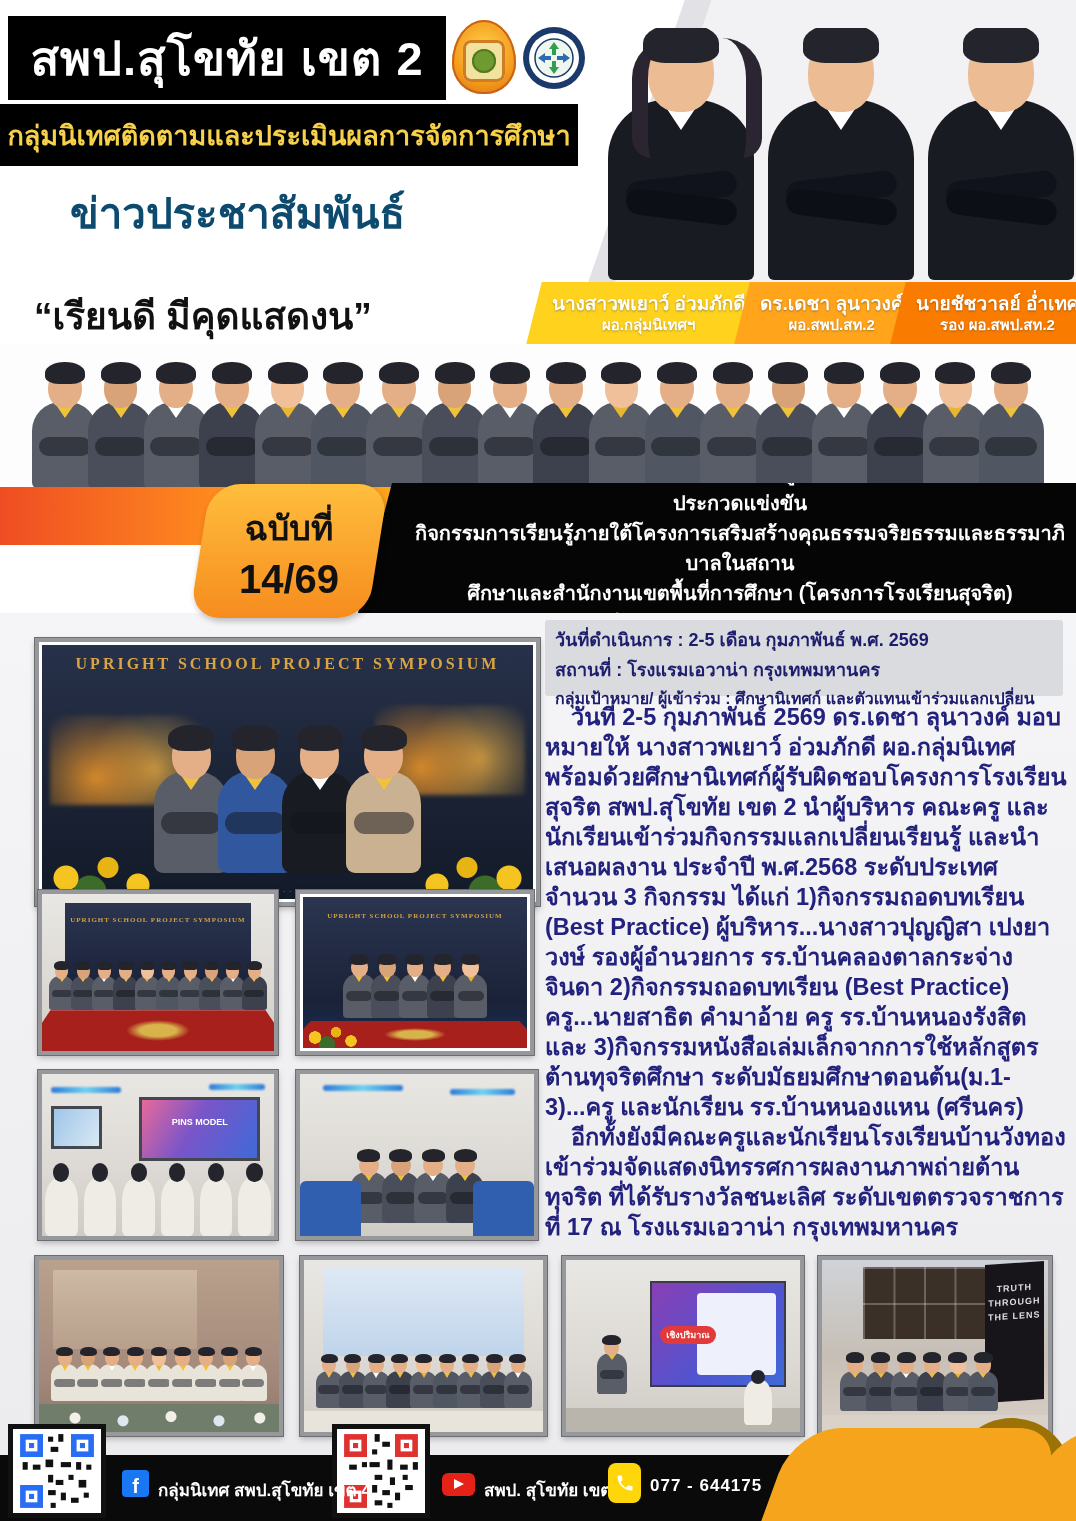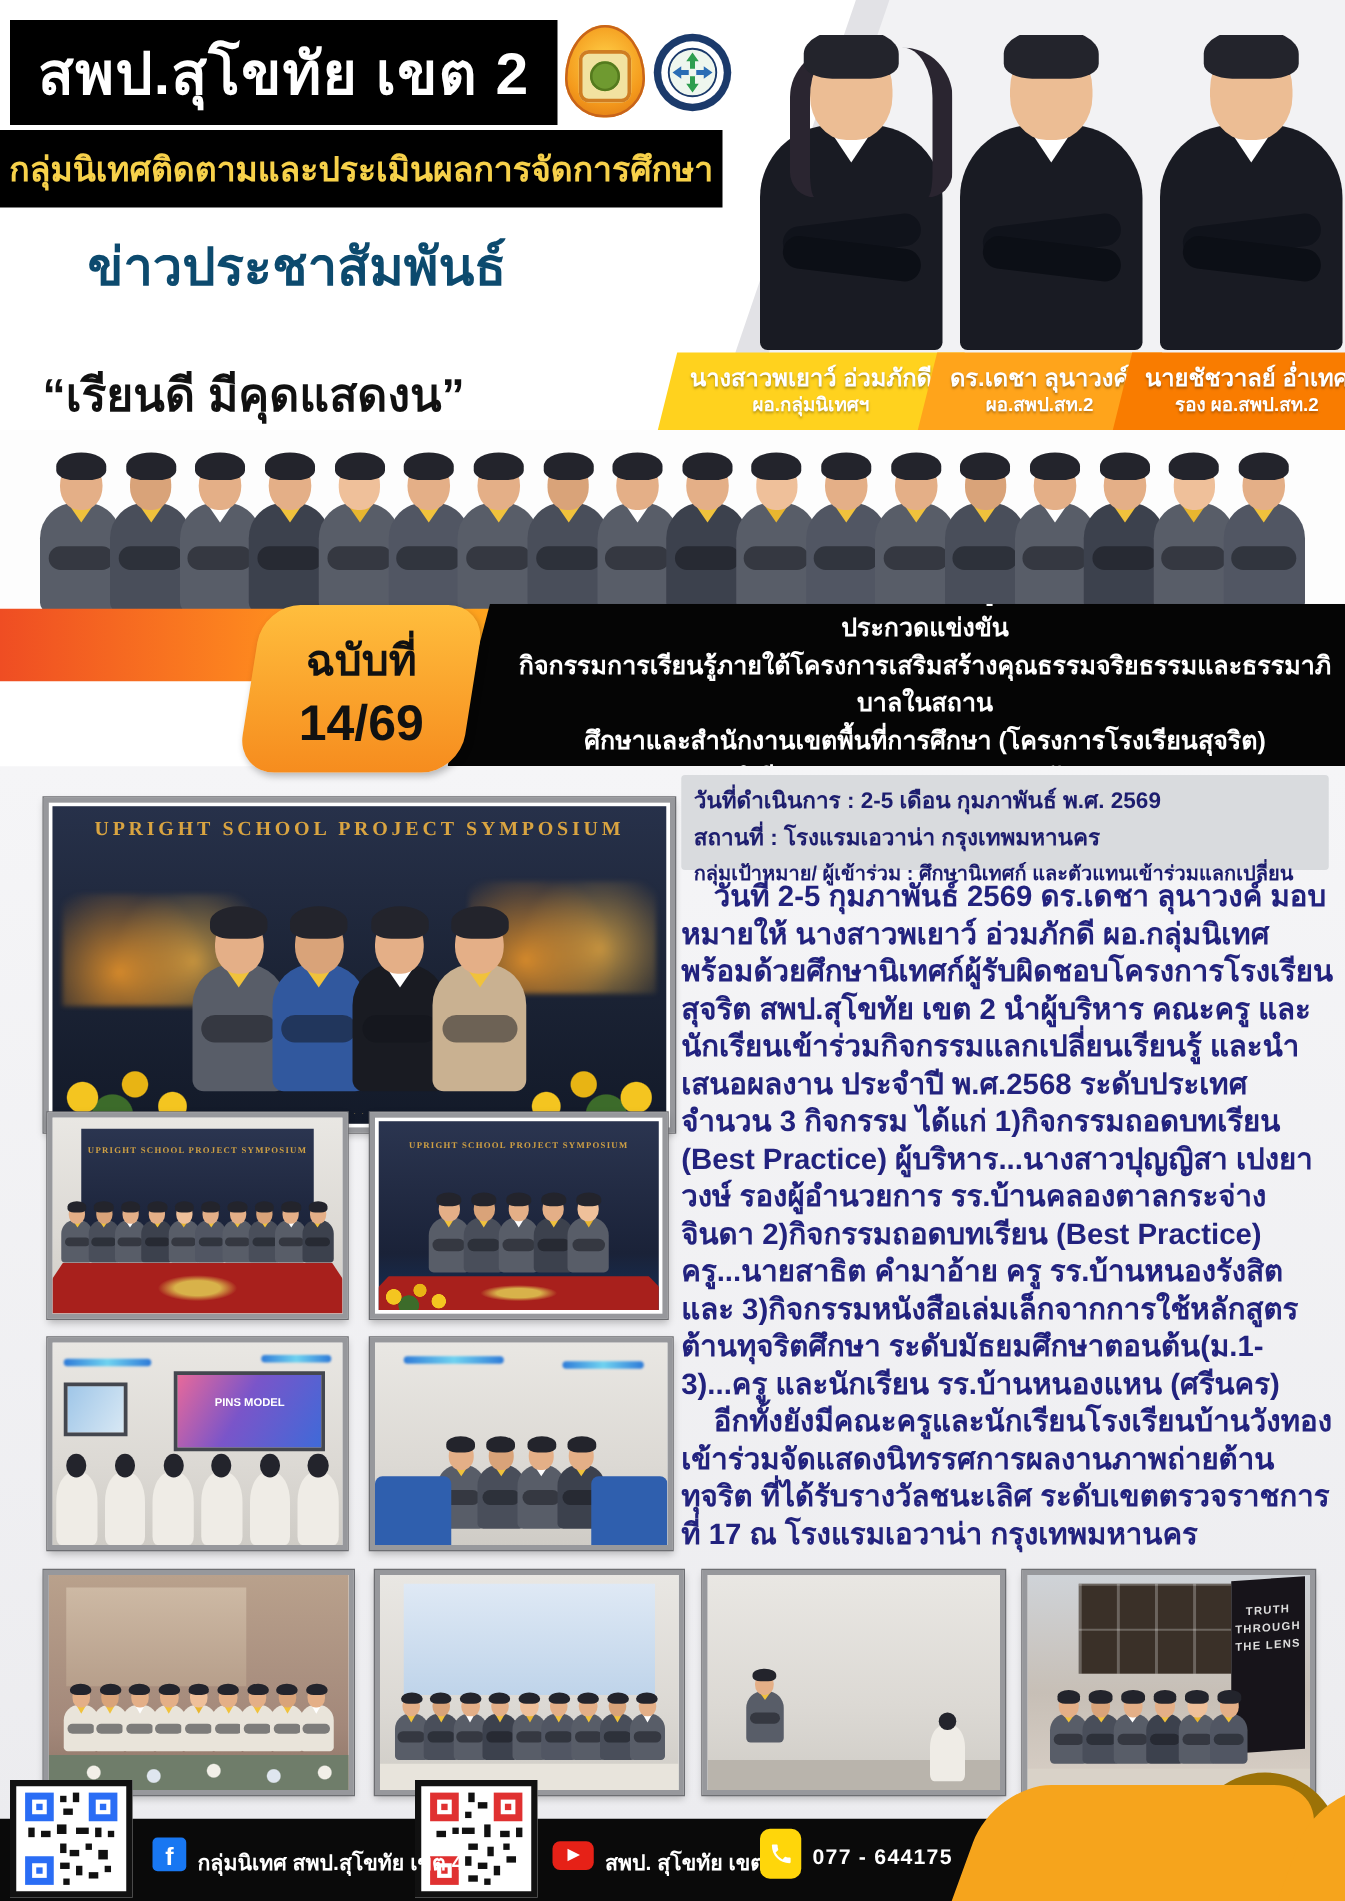--- a/index.html
+++ b/index.html
@@ -599,20 +599,24 @@
           <div class="fig v2">
             <div class="head"></div>
             <div class="torso"></div>
           </div>
         </div>
       <div style="position:absolute;bottom:0;width:100%;height:12%;background:#e8e4dc;"></div>
     </div>
   </div>
   <div class="photo" style="left:562px;top:1256px;width:242px;height:180px;">
     <div class="ph-inner scene-room">
+      <div class="purple-screen">
+        <div class="panel"></div>
+        <div class="redlabel">เชิงปริมาณ</div>
+      </div>
       <div class="speaker crowd" style="left:14%;bottom:22%;">
           <div class="fig v0">
             <div class="head"></div>
             <div class="torso"></div>
           </div>
         </div>
       <div style="position:absolute;bottom:0;width:100%;height:14%;background:#b9b4ac;"></div>
       <div class="chair" style="position:absolute;right:12%;bottom:4%;width:12%;height:26%;"></div>
     </div>
   </div>

